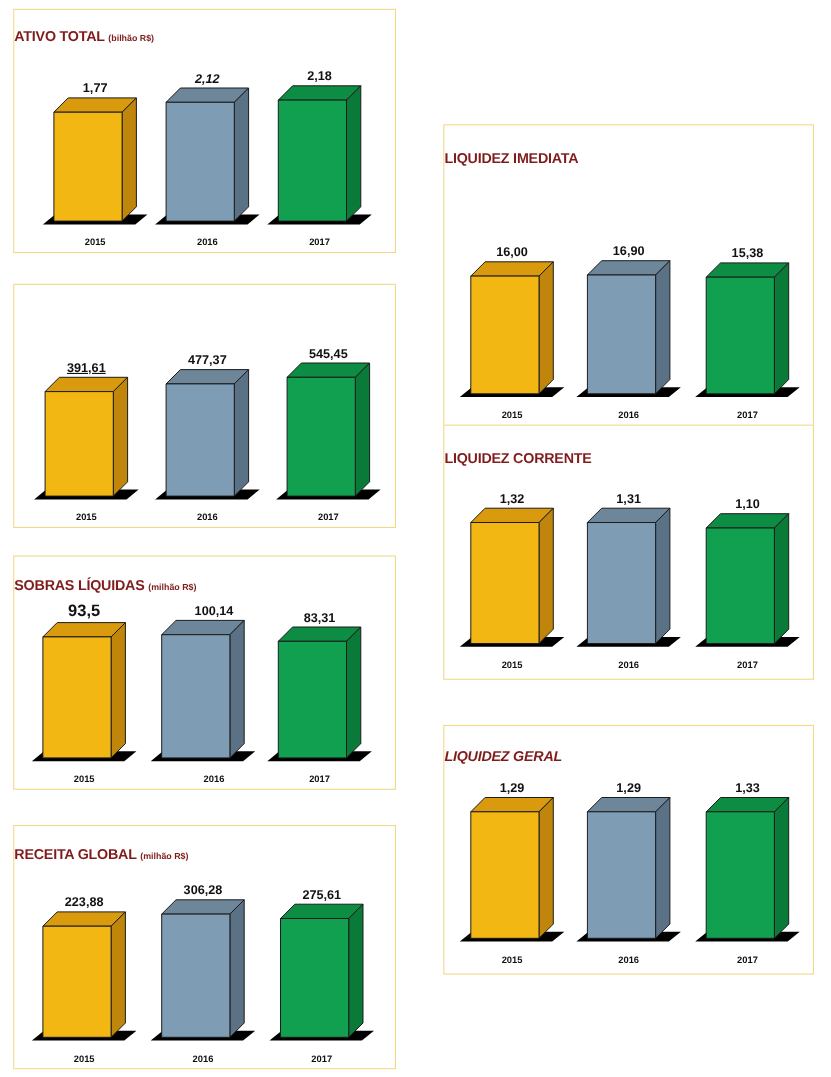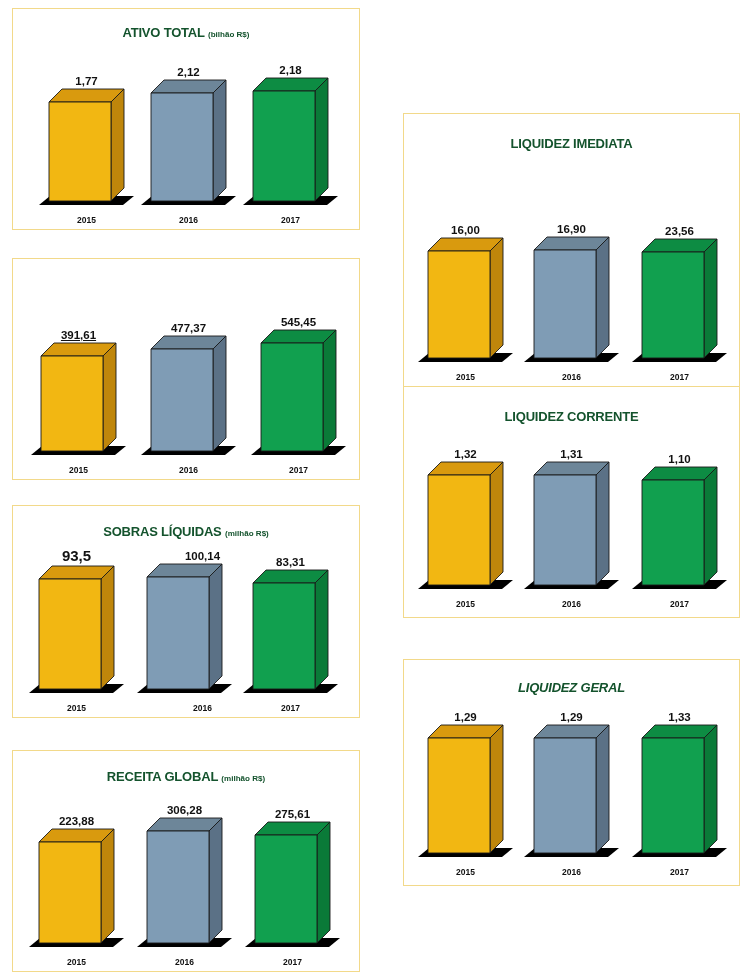--- a/index.html
+++ b/index.html
@@ -20,23 +20,22 @@
     position: absolute;
     box-sizing: border-box;
     border: 1.5px solid #f2d98a;
     background: #ffffff;
   }
 
   .panel-title {
     position: absolute;
     left: 0;
     right: 0;
-    text-align: center;
     font-weight: bold;
-    color: #14532d;
+    color: #7f1d1d;
     letter-spacing: -0.2px;
     white-space: nowrap;
   }
   .panel-title .unit {
     font-size: 0.62em;
     font-weight: bold;
     letter-spacing: 0;
   }
 
   
@@ -108,21 +107,21 @@
           <div style="position: absolute; left: -14px; bottom: 18px;"><svg width="103" height="23" viewBox="0 0 103 23">
     <polygon points="4,21 15,12 99,12 88,21" fill="#000000"></polygon>
   </svg></div>
           <div class="bar3d" style="bottom: 26px; left: 0px;">
             <svg width="77" height="123" viewBox="0 0 77 123">
     <polygon points="0,13 13,0 75,0 62,13" fill="#6d8699" stroke="#1a1a1a" stroke-width="0.9" stroke-linejoin="round"></polygon>
     <polygon points="62,13 75,0 75,108 62,121" fill="#5b7186" stroke="#1a1a1a" stroke-width="0.9" stroke-linejoin="round"></polygon>
     <polygon points="0,13 62,13 62,121 0,121" fill="#7f9cb5" stroke="#1a1a1a" stroke-width="0.9" stroke-linejoin="round"></polygon>
   </svg>
           </div>
-          <div class="val" style="font-size: 11.5px; bottom: 151px;">2,12</div>
+          <div class="val" style="font-size: 11.5px; bottom: 151px; font-style: italic;">2,12</div>
           <div class="yr" style="font-size: 8.5px; bottom: 4px;">2016</div>
         </div>
         <div class="bar-slot" style="left: 240px; width: 75px;">
           <div style="position: absolute; left: -14px; bottom: 18px;"><svg width="103" height="23" viewBox="0 0 103 23">
     <polygon points="4,21 15,12 99,12 88,21" fill="#000000"></polygon>
   </svg></div>
           <div class="bar3d" style="bottom: 26px; left: 0px;">
             <svg width="77" height="125" viewBox="0 0 77 125">
     <polygon points="0,13 13,0 75,0 62,13" fill="#0d8c43" stroke="#1a1a1a" stroke-width="0.9" stroke-linejoin="round"></polygon>
     <polygon points="62,13 75,0 75,110 62,123" fill="#0a7a38" stroke="#1a1a1a" stroke-width="0.9" stroke-linejoin="round"></polygon>
@@ -190,21 +189,21 @@
           <div class="bar3d" style="bottom: 26px; left: 0px;">
             <svg width="77" height="125" viewBox="0 0 77 125">
     <polygon points="0,13 13,0 75,0 62,13" fill="#d99a0e" stroke="#1a1a1a" stroke-width="0.9" stroke-linejoin="round"></polygon>
     <polygon points="62,13 75,0 75,110 62,123" fill="#bf860b" stroke="#1a1a1a" stroke-width="0.9" stroke-linejoin="round"></polygon>
     <polygon points="0,13 62,13 62,123 0,123" fill="#f2b712" stroke="#1a1a1a" stroke-width="0.9" stroke-linejoin="round"></polygon>
   </svg>
           </div>
           <div class="val" style="font-size: 15px; bottom: 153px;">93,5</div>
           <div class="yr" style="font-size: 8.5px; bottom: 4px;">2015</div>
         </div>
-        <div class="bar-slot" style="left: 134px; width: 95px; padding-left: 16px;">
+        <div class="bar-slot" style="left: 134px; width: 95px;">
           <div style="position: absolute; left: -14px; bottom: 18px;"><svg width="103" height="23" viewBox="0 0 103 23">
     <polygon points="4,21 15,12 99,12 88,21" fill="#000000"></polygon>
   </svg></div>
           <div class="bar3d" style="bottom: 26px; left: 0px;">
             <svg width="77" height="127" viewBox="0 0 77 127">
     <polygon points="0,13 13,0 75,0 62,13" fill="#6d8699" stroke="#1a1a1a" stroke-width="0.9" stroke-linejoin="round"></polygon>
     <polygon points="62,13 75,0 75,112 62,125" fill="#5b7186" stroke="#1a1a1a" stroke-width="0.9" stroke-linejoin="round"></polygon>
     <polygon points="0,13 62,13 62,125 0,125" fill="#7f9cb5" stroke="#1a1a1a" stroke-width="0.9" stroke-linejoin="round"></polygon>
   </svg>
           </div>
@@ -309,21 +308,21 @@
           <div style="position: absolute; left: -14px; bottom: 24px;"><svg width="103" height="23" viewBox="0 0 103 23">
     <polygon points="4,21 15,12 99,12 88,21" fill="#000000"></polygon>
   </svg></div>
           <div class="bar3d" style="bottom: 32px; left: 0px;">
             <svg width="77" height="121" viewBox="0 0 77 121">
     <polygon points="0,13 13,0 75,0 62,13" fill="#0d8c43" stroke="#1a1a1a" stroke-width="0.9" stroke-linejoin="round"></polygon>
     <polygon points="62,13 75,0 75,106 62,119" fill="#0a7a38" stroke="#1a1a1a" stroke-width="0.9" stroke-linejoin="round"></polygon>
     <polygon points="0,13 62,13 62,119 0,119" fill="#11a04f" stroke="#1a1a1a" stroke-width="0.9" stroke-linejoin="round"></polygon>
   </svg>
           </div>
-          <div class="val" style="font-size: 11.5px; bottom: 155px;">23,56</div>
+          <div class="val" style="font-size: 11.5px; bottom: 155px;">15,38</div>
           <div class="yr" style="font-size: 8.5px; bottom: 10px;">2017</div>
         </div>
       </div>
     </div>
     <div class="panel" style="left: 403px; top: 386px; width: 337px; height: 232px;">
       <div class="panel-title" style="top: 22px; font-size: 13px;"><span>LIQUIDEZ CORRENTE</span></div>
       <div class="plot">
         <div class="bar-slot" style="left: 24px; width: 75px;">
           <div style="position: absolute; left: -14px; bottom: 22px;"><svg width="103" height="23" viewBox="0 0 103 23">
     <polygon points="4,21 15,12 99,12 88,21" fill="#000000"></polygon>

